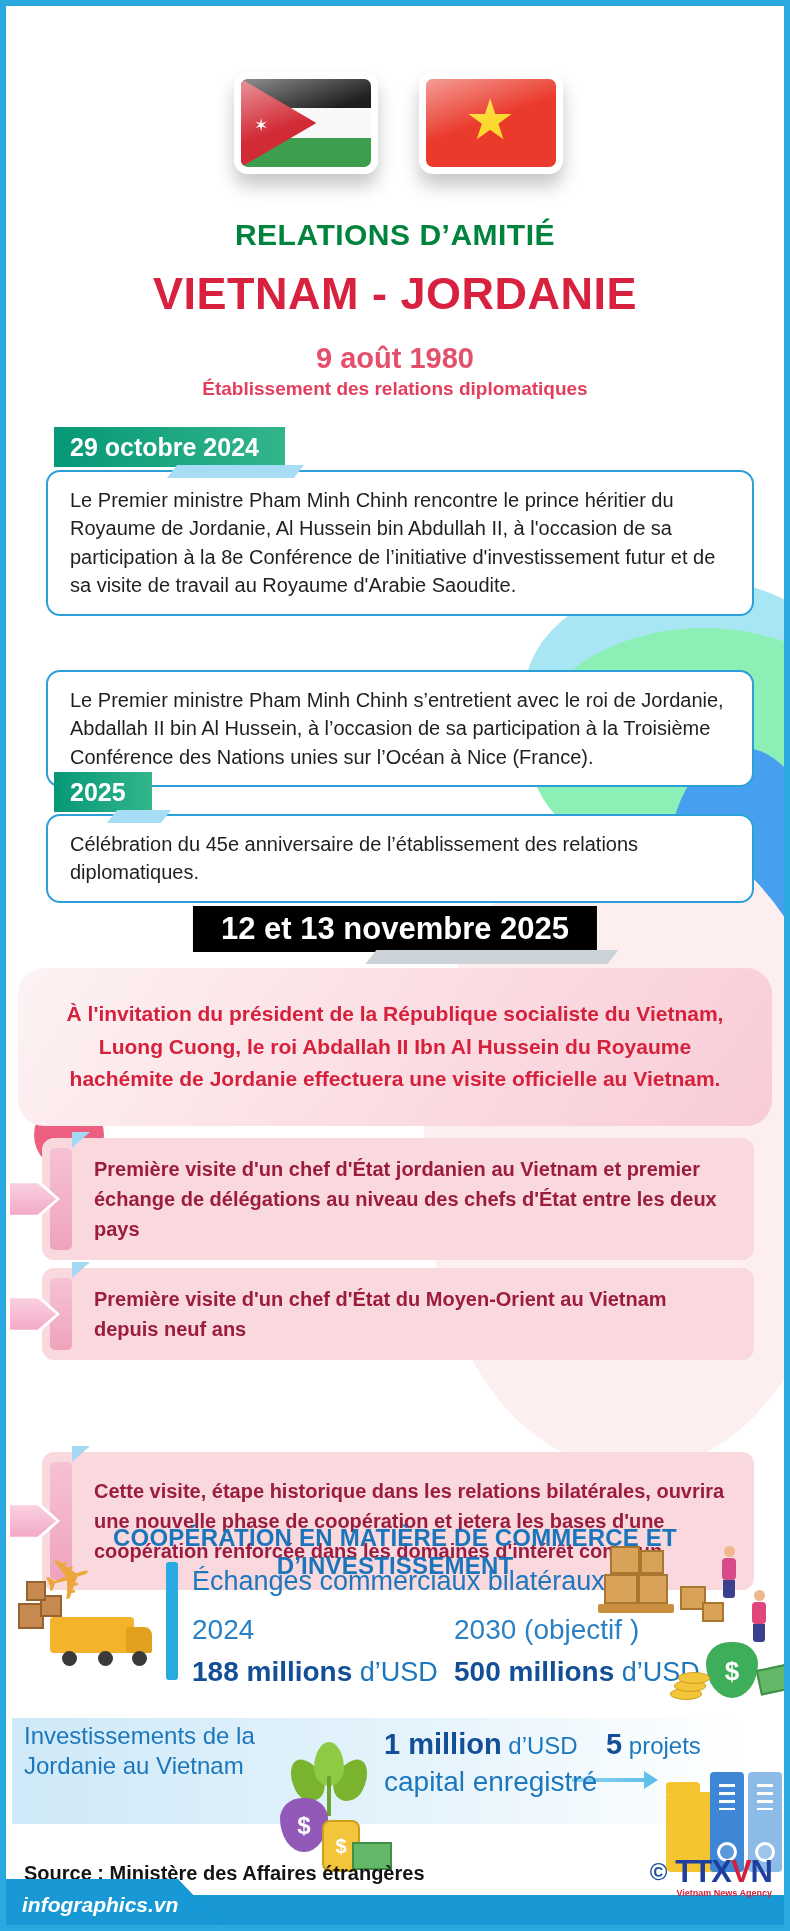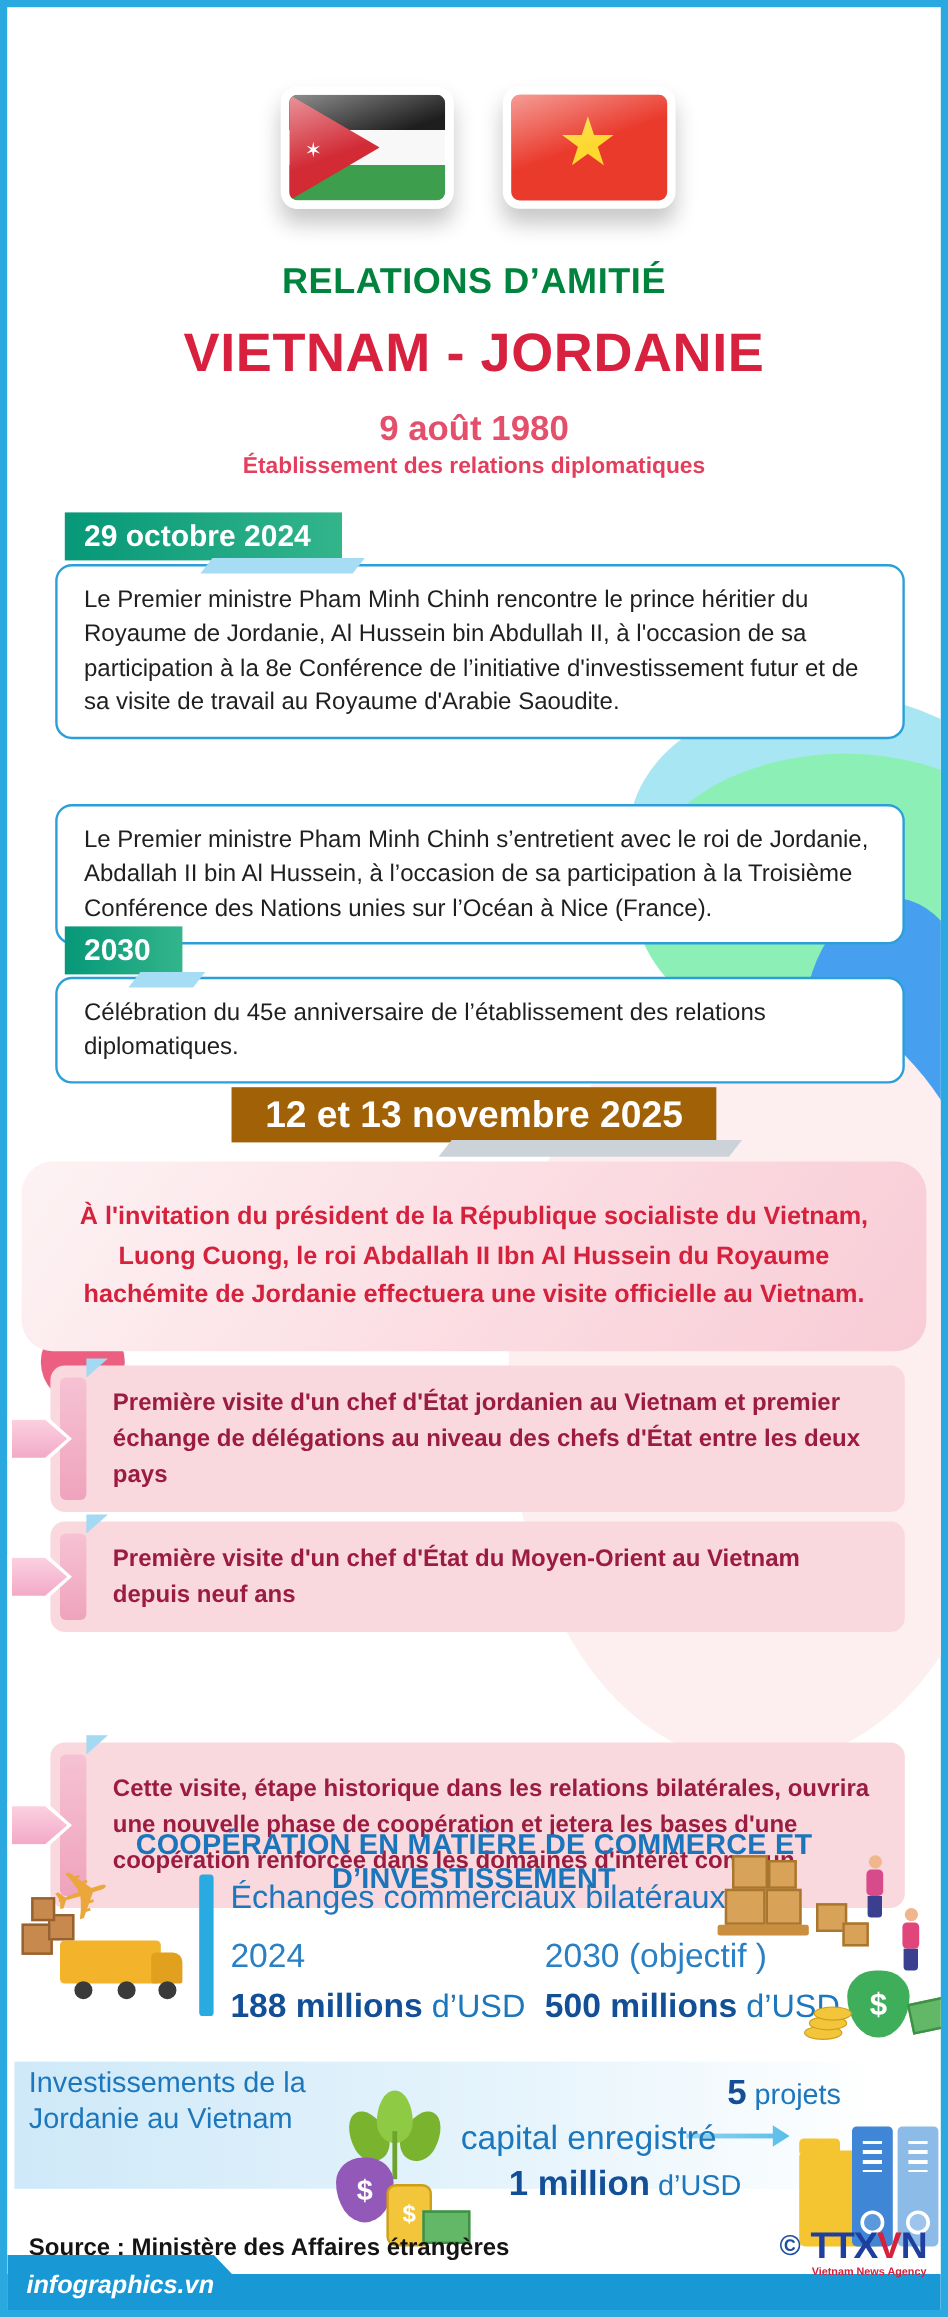--- a/index.html
+++ b/index.html
@@ -38,21 +38,21 @@
 
   
   .badge{position:absolute;left:48px;height:40px;line-height:40px;padding:0 26px 0 16px;
          background:linear-gradient(90deg,#069878,#33b58b);color:#fff;font-size:25px;font-weight:bold;z-index:2;}
   .badge::after{content:"";position:absolute;right:-14px;bottom:-11px;width:55%;height:13px;
          background:#a7ddf4;transform:skewX(-38deg);z-index:-1;}
   .tl-box{position:absolute;left:40px;width:708px;background:#fff;border:2px solid #2d9fd8;border-radius:14px;
          padding:14px 22px;box-sizing:border-box;font-size:20px;line-height:1.42;color:#1f1f1f;}
 
   
-  .banner{position:absolute;left:50%;transform:translateX(-50%);top:900px;background:#a16207;color:#fff;
+  .banner{position:absolute;left:50%;transform:translateX(-50%);top:900px;background:#000000;color:#fff;
           font-size:31px;font-weight:bold;padding:5px 28px;white-space:nowrap;z-index:2;}
   .banner::after{content:"";position:absolute;right:-16px;bottom:-12px;width:60%;height:14px;
           background:#ccd3d8;transform:skewX(-38deg);z-index:-1;}
   .invite{position:absolute;left:12px;right:12px;top:962px;border-radius:26px;
           background:linear-gradient(125deg,#fdf3f4 0%,#fbdce2 55%,#f8ccd6 100%);
           padding:30px 34px;box-sizing:border-box;text-align:center;
           font-size:21px;font-weight:bold;color:#d6213c;line-height:1.55;}
 
   
   .hl{position:absolute;left:36px;width:712px;background:#f9d9de;border-radius:12px;
@@ -109,21 +109,21 @@
   .coin{position:absolute;width:30px;height:10px;background:#f2c53a;border:1px solid #cf9e1b;border-radius:50%;}
   .co1{left:76px;top:142px;} .co2{left:80px;top:134px;} .co3{left:84px;top:126px;}
   .bill{position:absolute;left:164px;top:120px;width:34px;height:22px;background:#62b866;border:2px solid #3f8f46;transform:rotate(-12deg);}
 
   
   .inv-band{left:6px;top:1712px;width:764px;height:106px;
       background:linear-gradient(90deg,#cfe9f8 0%,#e6f4fc 55%,rgba(255,255,255,0) 95%);}
   .inv-l1{left:18px;top:1716px;font-size:24px;color:#1c77bd;}
   .inv-l2{left:18px;top:1746px;font-size:24px;color:#1c77bd;}
   .inv-l3{left:18px;top:1778px;font-size:22px;font-style:italic;color:#2f2f2f;}
-  .inv-cap{left:378px;top:1798px;font-size:24px;color:#1c77bd;margin-left:40px;}
+  .inv-cap{left:378px;top:1722px;font-size:24px;color:#1c77bd;}
   .inv-cap b{font-size:29px;color:#124f96;}
   .inv-cap2{left:378px;top:1760px;font-size:28px;color:#1c77bd;}
   .proj{left:600px;top:1722px;font-size:24px;color:#1c77bd;}
   .proj b{font-size:29px;color:#124f96;}
   .proj-arrow{position:absolute;left:566px;top:1772px;width:74px;height:4px;background:#29abe2;}
   .proj-arrow::after{content:"";position:absolute;right:-12px;top:-7px;
       border-left:14px solid #29abe2;border-top:9px solid transparent;border-bottom:9px solid transparent;}
 
   
   .illu-plant{left:272px;top:1736px;width:110px;height:150px;}
@@ -189,21 +189,21 @@
   <div class="layer h-title">VIETNAM - JORDANIE</div>
   <div class="layer h-subtitle">RELATIONS D’AMITIÉ</div>
   <div class="layer h-date">9 août 1980</div>
   <div class="layer h-datecap">Établissement des relations diplomatiques</div>
 
   <div class="badge layer" style="top:421px;">29 octobre 2024</div>
   <div class="tl-box layer" style="top:464px;">Le Premier ministre Pham Minh Chinh rencontre le prince héritier du Royaume de Jordanie, Al Hussein bin Abdullah II, à l'occasion de sa participation à la 8e Conférence de l’initiative d'investissement futur et de sa visite de travail au Royaume d'Arabie Saoudite.</div>
 
   <div class="tl-box layer" style="top:664px;">Le Premier ministre Pham Minh Chinh s’entretient avec le roi de Jordanie, Abdallah II bin Al Hussein, à l’occasion de sa participation à la Troisième Conférence des Nations unies sur l’Océan à Nice (France).</div>
 
-  <div class="badge layer" style="top:766px;">2030</div>
+  <div class="badge layer" style="top:766px;">2025</div>
   <div class="tl-box layer" style="top:808px;">Célébration du 45e anniversaire de l’établissement des relations diplomatiques.</div>
 
   <div class="banner">12 et 13 novembre 2025</div>
   <div class="invite layer">À l'invitation du président de la République socialiste du Vietnam, Luong Cuong, le roi Abdallah II Ibn Al Hussein du Royaume hachémite de Jordanie effectuera une visite officielle au Vietnam.</div>
 
   <div class="hl layer" style="top:1132px;min-height:112px;">
     <span class="tab"></span>
     <span class="fold"></span>
     <span class="ptr">
         <span class="ptr-in"></span>

